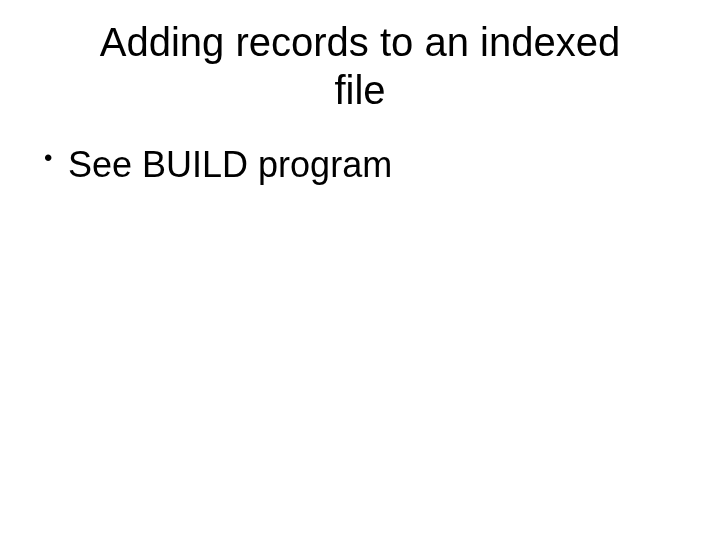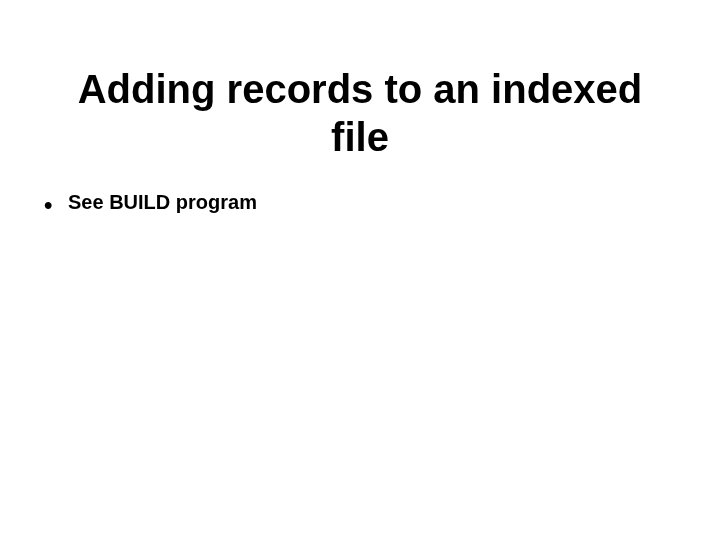--- a/index.html
+++ b/index.html
@@ -15,34 +15,33 @@
       color: #000000;
       overflow: hidden;
     }
     .slide {
       width: 100%;
       height: 100%;
       padding: 18px 40px;
     }
     .title {
       font-size: 40px;
-      font-weight: 700;
+      font-weight: 400;
       text-align: center;
       line-height: 1.2;
       margin-bottom: 28px;
       padding: 0 30px;
-      margin-top: 47px;
     }
     .bullet-list {
       list-style: none;
       padding-left: 0;
     }
     .bullet-item {
-      font-size: 20px;
-      font-weight: 700;
+      font-size: 36px;
+      font-weight: 400;
       line-height: 1.3;
       position: relative;
       padding-left: 28px;
     }
     .bullet-item::before {
       content: "•";
       position: absolute;
       left: 4px;
       top: 0;
       font-size: 24px;

